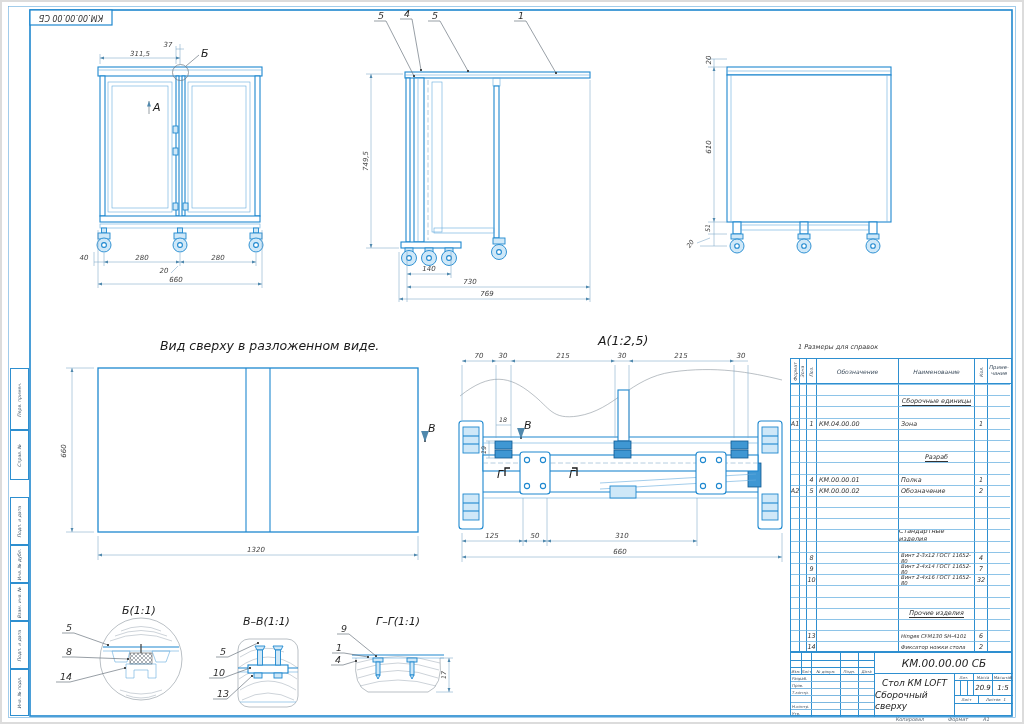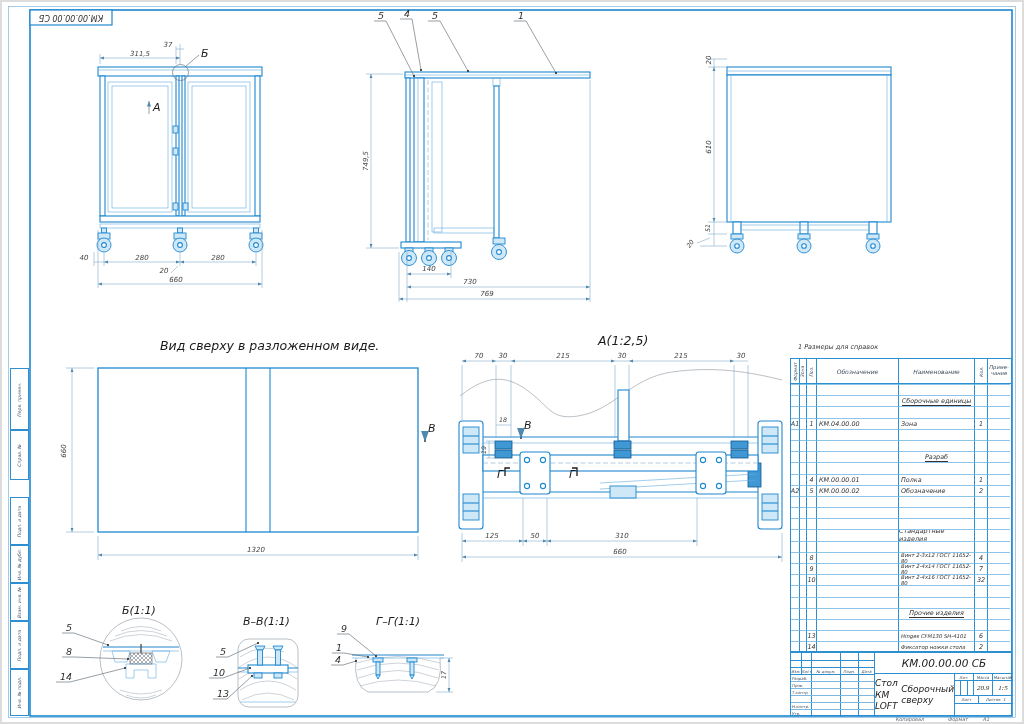--- a/index.html
+++ b/index.html
@@ -47,22 +47,22 @@
 
   
   .tb { position:absolute; left:790px; top:652px; width:222px; height:64px;
         border:1.3px solid #2e8fd0; background:#fff; z-index:10; }
   .tb .cell { position:absolute; border-left:0.7px solid #2e8fd0; border-top:0.7px solid #2e8fd0;
               font-size:3.9px; font-style:italic; color:#3c4c5c;
               display:flex; align-items:center; justify-content:center; overflow:hidden; }
   .tb .nb { border-top:none; }
   .tb .nl { border-left:none; }
   .desig { font-size:10.5px !important; color:#222 !important; }
-  .pname { flex-direction:row; font-size:9px !important; color:#222 !important; line-height:1.25; }
-  .val   { font-size:7px !important; color:#222 !important;font-family:Liberation Serif, serif; }
+  .pname { flex-direction:column; font-size:9px !important; color:#222 !important; line-height:1.25; }
+  .val   { font-size:7px !important; color:#222 !important; }
 
   .under-tb { position:absolute; top:716px; font-size:5px; font-style:italic; color:#5f6b76; z-index:10; }
 
   
   .mb { position:absolute; left:10px; width:19px; border:1px solid #2e8fd0; background:#fff;
         display:flex; align-items:center; justify-content:center; z-index:10; }
   .mb span { transform:rotate(-90deg); white-space:nowrap; font-size:4.6px; font-style:italic; color:#44596b; }
 </style>
 </head>
 <body>

